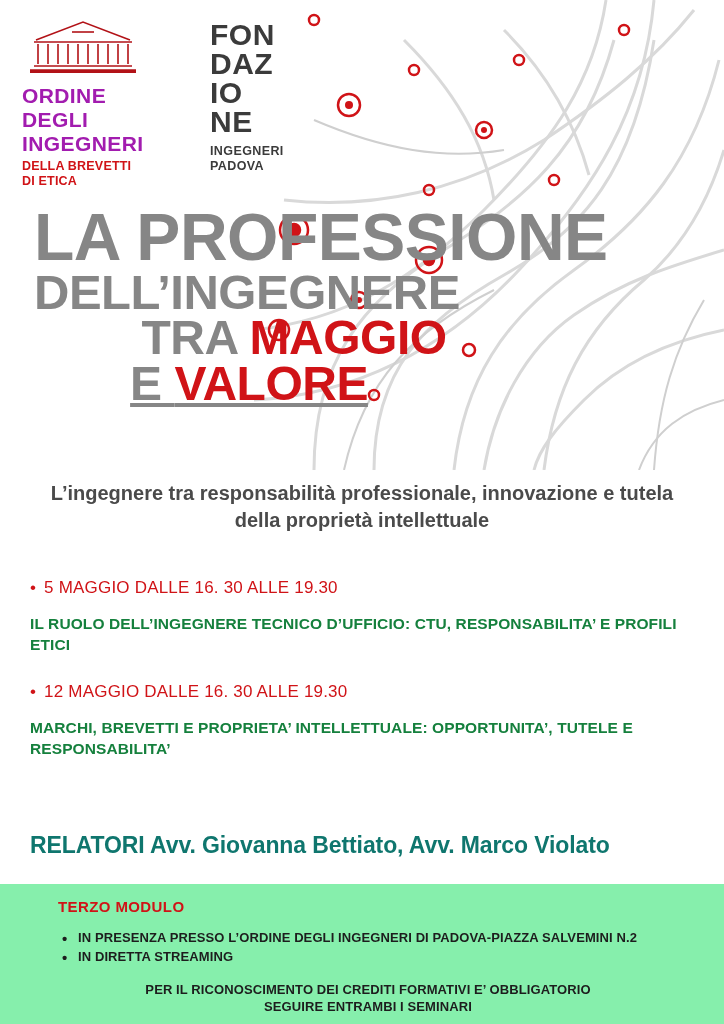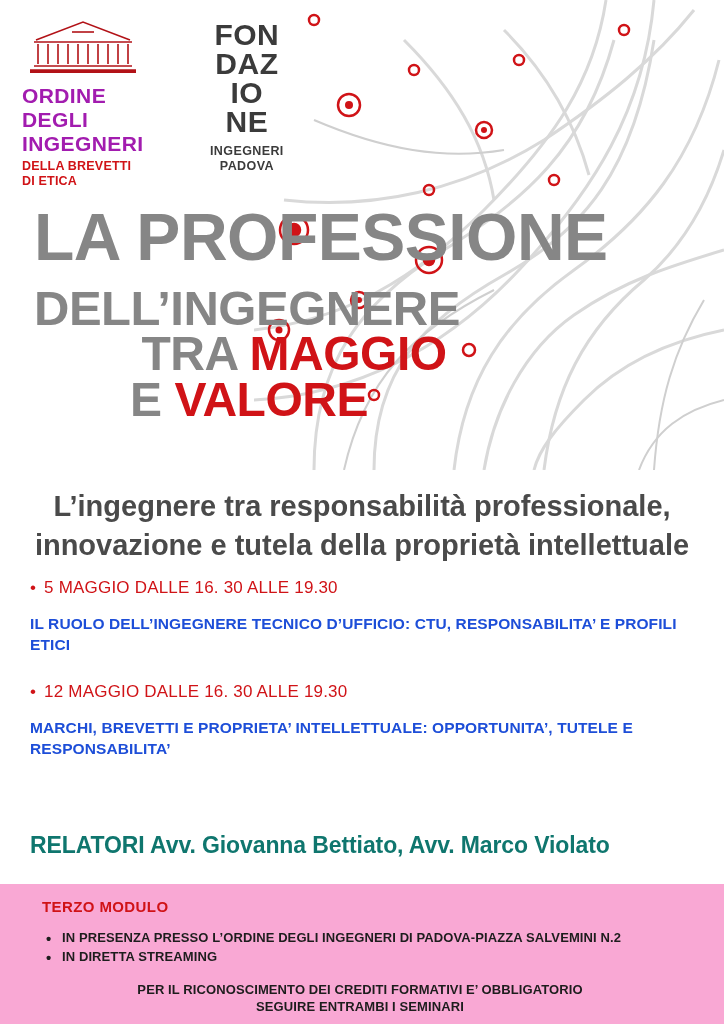--- a/index.html
+++ b/index.html
@@ -49,21 +49,20 @@
     font-weight: bold;
     color: #d01317;
     font-size: 12.5px;
     line-height: 1.18;
     letter-spacing: .2px;
     margin-top: 3px;
   }
   .logo-fond {
     position: relative;
     padding-top: 2px;
-    text-align: center;
   }
   .fond-word {
     font-weight: bold;
     color: #3b3b3b;
     font-size: 30px;
     line-height: .97;
     letter-spacing: .5px;
   }
   .fond-sub {
     font-weight: bold;
@@ -82,36 +81,35 @@
   }
   .title-line {
     font-weight: bold;
     font-size: 48px;
     line-height: .95;
     letter-spacing: -0.5px;
     color: #868686;
     white-space: nowrap;
   }
   .title-line.l1 { font-size: 66px; }
-  .title-line.l2 { font-size: 49px; margin-top: 16px; }
+  .title-line.l2 { font-size: 49px; }
   .title-line.l3 { text-align: center; width: 520px; }
-  .title-line.l4 { text-align: center; width: 430px; }
+  .title-line.l4 { text-align: center; width: 430px; text-decoration: underline; }
   .accent { color: #d01317; }
 
   
   .subtitle {
     position: absolute;
     top: 480px; left: 30px;
     width: 664px;
     text-align: center;
     font-weight: bold;
-    font-size: 29px;
+    font-size: 20px;
     line-height: 1.35;
     color: #4a4a4a;
-    margin-top: 7px;
   }
 
   
   .sessions {
     position: absolute;
     top: 578px; left: 30px;
     width: 664px;
   }
   .session { margin-bottom: 26px; }
   .session-date {
@@ -119,42 +117,42 @@
     font-size: 17px;
     color: #d01317;
     letter-spacing: .2px;
     margin-bottom: 16px;
   }
   .session-date .bullet { margin-right: 3px; }
   .session-desc {
     font-weight: bold;
     font-size: 15.5px;
     line-height: 1.35;
-    color: #1d4ed8;
+    color: #15803d;
     letter-spacing: .1px;
   }
 
   
   .speakers {
     position: absolute;
     top: 832px; left: 30px;
     width: 664px;
     font-weight: bold;
     font-size: 23px;
     color: #0f766e;
     letter-spacing: -0.1px;
   }
 
   
   .footer {
     position: absolute;
     left: 0; bottom: 0;
     width: 724px; height: 140px;
-    background: #f9a8d4;
-    padding: 14px 24px 10px 20px;
+    background: #86efac;
+    padding: 14px 24px 10px 36px;
   }
   .footer-title {
     font-weight: bold;
     font-size: 15px;
     color: #d01317;
     letter-spacing: .4px;
     margin-left: 22px;
     margin-bottom: 14px;
   }
   .footer-list {

